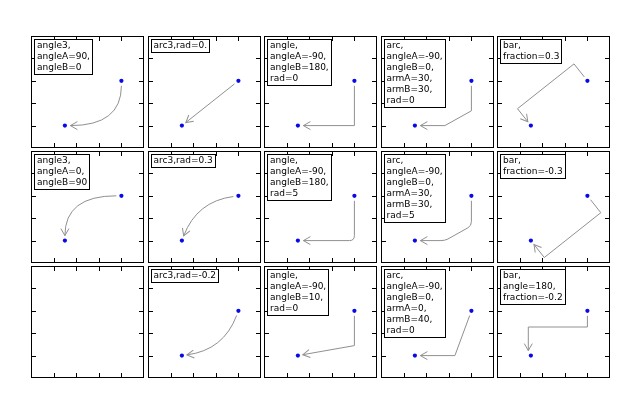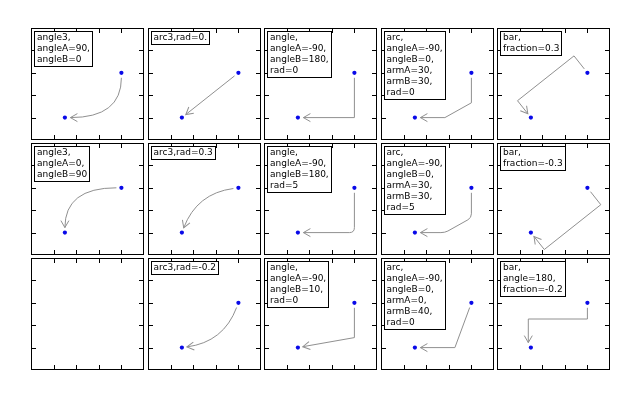--- a/index.html
+++ b/index.html
@@ -4,21 +4,21 @@
 <style>
   html, body {
     margin: 0; padding: 0;
     width: 640px; height: 400px;
     background: #ffffff;
     overflow: hidden;
     font-family: "DejaVu Sans", sans-serif;
   }
   #figure {
     position: absolute;
-    left: 31px; top: 28px;
+    left: 31px; top: 36px;
     display: grid;
     grid-template-columns: repeat(5, 113px);
     grid-auto-rows: 112px;
     column-gap: 3.5px;
     row-gap: 3px;
   }
   .cell {
     position: relative;
     width: 113px; height: 112px;
     background: #ffffff;

